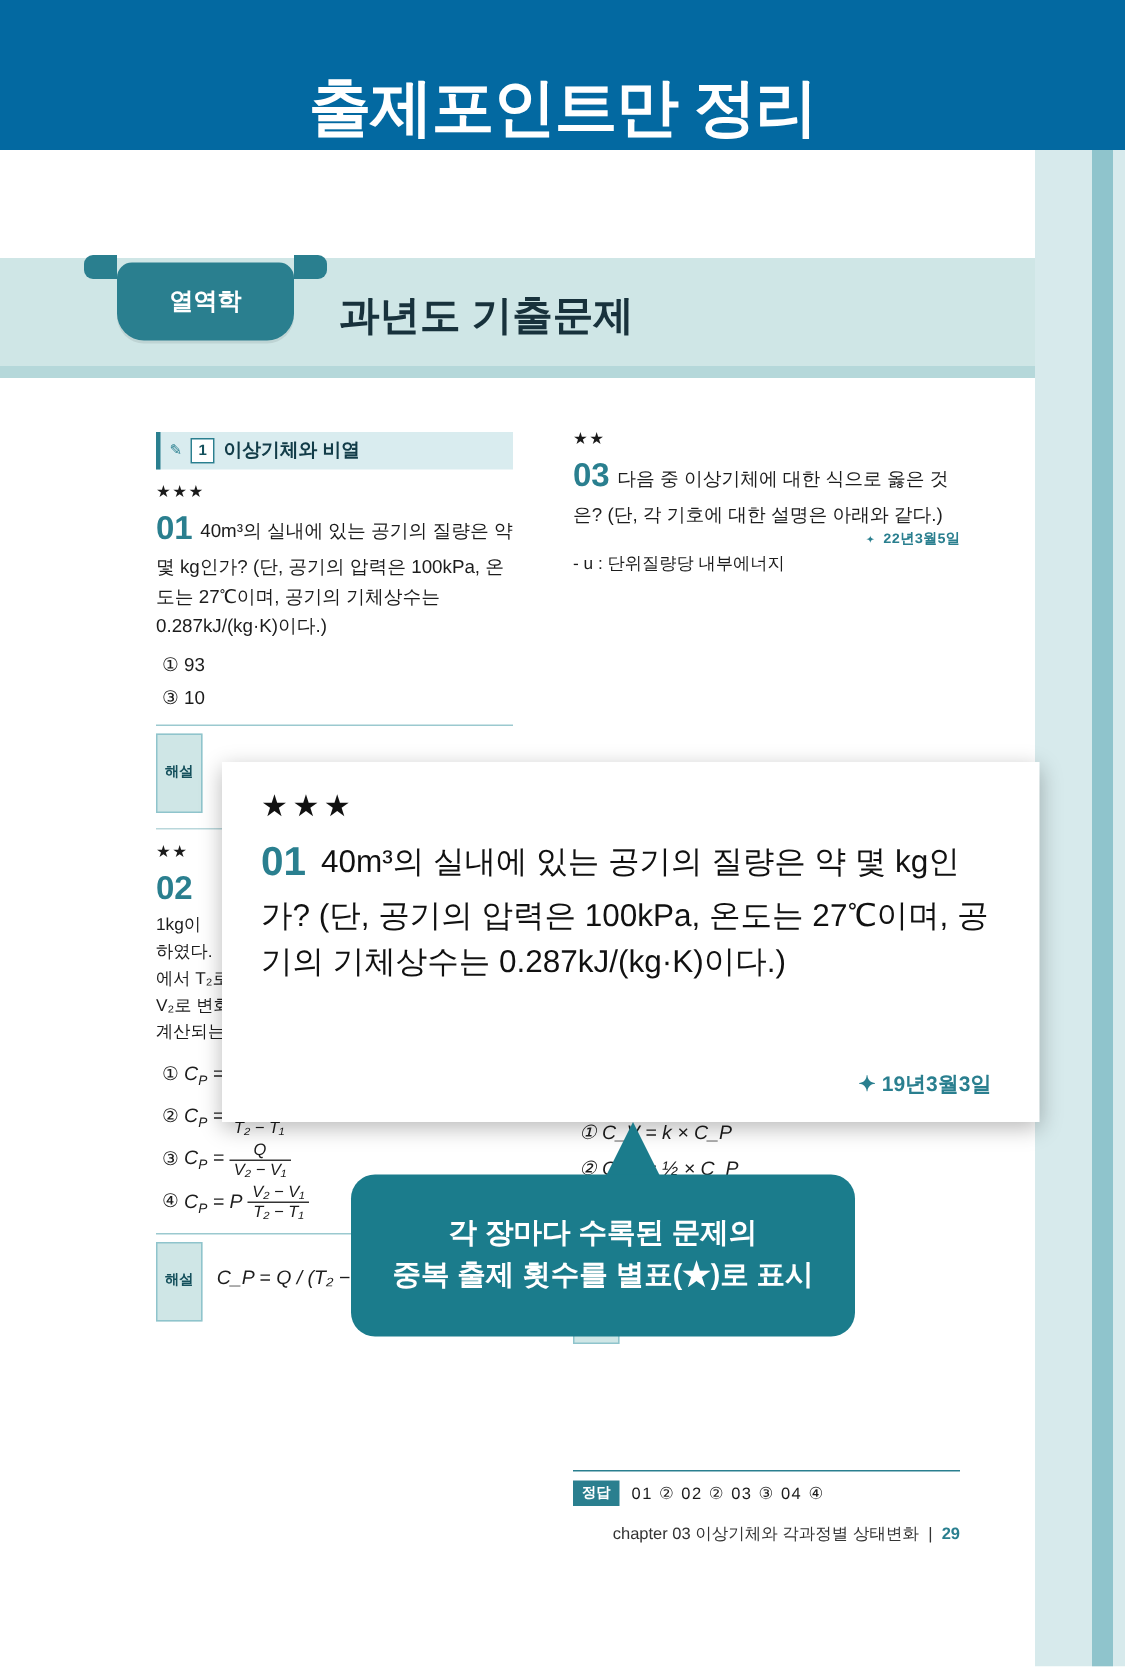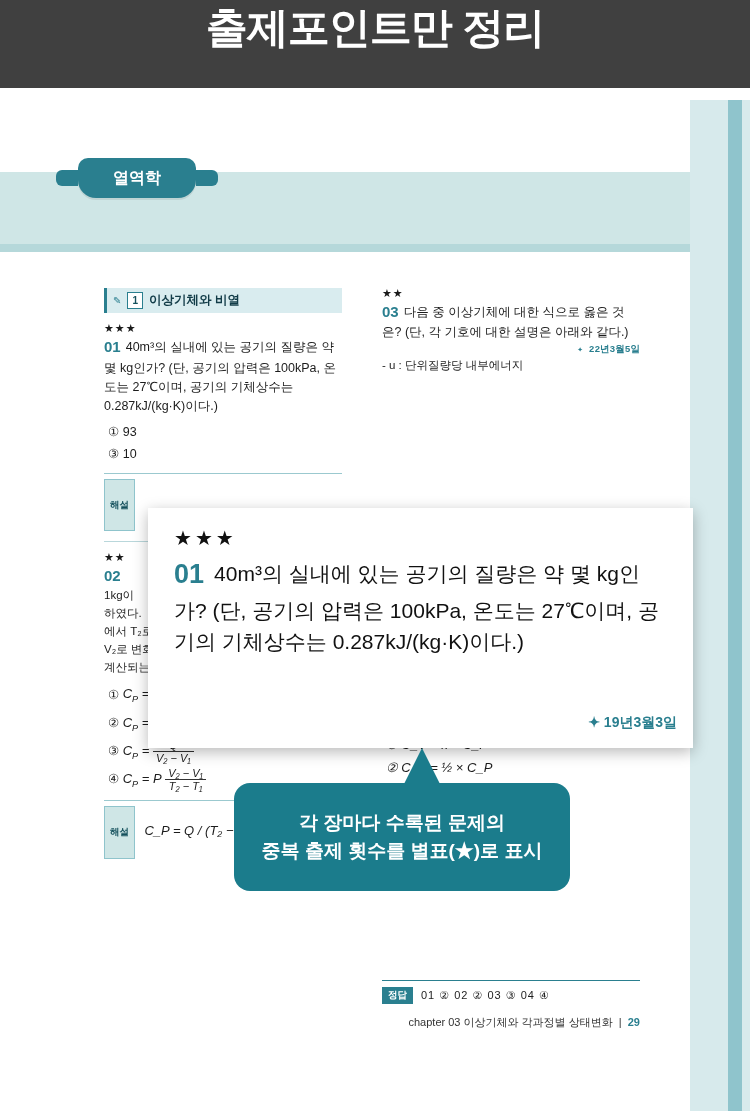--- a/index.html
+++ b/index.html
@@ -12,24 +12,24 @@
     background: #ffffff;
     font-family: "Liberation Sans", sans-serif;
     overflow: hidden;
     position: relative;
   }
 
   
   .header {
     position: absolute;
     left: 0; top: 0;
-    width: 750px; height: 88px;
-    background: #404040;
+    width: 750px; height: 100px;
+    background: #0369a1;
     display: flex;
-    align-items: flex-start;
+    align-items: flex-end;
     justify-content: center;
   }
   .header-title {
     color: #ffffff;
     font-size: 42px;
     font-weight: bold;
     letter-spacing: -1px;
   }
 
   
@@ -62,22 +62,22 @@
     background: #cfe6e6;
   }
   .chapter-band-bot {
     position: absolute;
     left: 0; top: 144px;
     width: 690px; height: 8px;
     background: #b5d8da;
   }
   .tab-pill {
     position: absolute;
-    left: 78px; top: 58px;
-    width: 118px; height: 40px;
+    left: 78px; top: 75px;
+    width: 118px; height: 52px;
     background: #2a7f8f;
     border-radius: 10px 10px 18px 18px;
     display: flex;
     align-items: center;
     justify-content: center;
     box-shadow: 0 2px 0 rgba(0,0,0,0.08);
   }
   .tab-pill-label {
     color: #ffffff;
     font-size: 16px;
@@ -133,21 +133,21 @@
   .stars {
     color: #1a1a1a;
     font-size: 11px;
     letter-spacing: 1px;
     line-height: 1;
     margin-bottom: 1px;
   }
   .qnum {
     color: #2a7f8f;
     font-weight: bold;
-    font-size: 15px;
+    font-size: 22px;
     margin-right: 5px;
     vertical-align: -1px;
   }
   .qbody { font-size: 12.5px; }
   .date {
     text-align: right;
     font-size: 9.5px;
     color: #2a7f8f;
     font-weight: bold;
     font-family: Liberation Mono, monospace;
@@ -232,21 +232,21 @@
   }
   .callout-qnum {
     color: #2a7f8f;
     font-weight: bold;
     font-size: 27px;
     margin-right: 10px;
     vertical-align: -2px;
   }
   .callout-date {
     position: absolute;
-    right: 16px; bottom: 16px;
+    right: 32px; bottom: 16px;
     font-size: 14px;
     color: #2a7f8f;
     font-weight: bold;
   }
 
   
   .bubble {
     position: absolute;
     left: 234px; top: 683px;
     width: 336px; height: 108px;
@@ -287,20 +287,21 @@
     <div class="side-strip-inner"></div>
   </div>
 
   <div class="chapter-band"></div>
   <div class="chapter-band-bot"></div>
   <div class="tab-ear-left"></div>
   <div class="tab-ear-right"></div>
   <div class="tab-pill">
     <span class="tab-pill-label">열역학</span>
   </div>
+  <div class="chapter-title">과년도 기출문제</div>
 
   <div class="col col-left">
 
     <div class="section-head">
       <span class="sec-pen">✎</span>
       <span class="sec-num">1</span>
       <span class="sec-title">이상기체와 비열</span>
     </div>
 
     <div>

